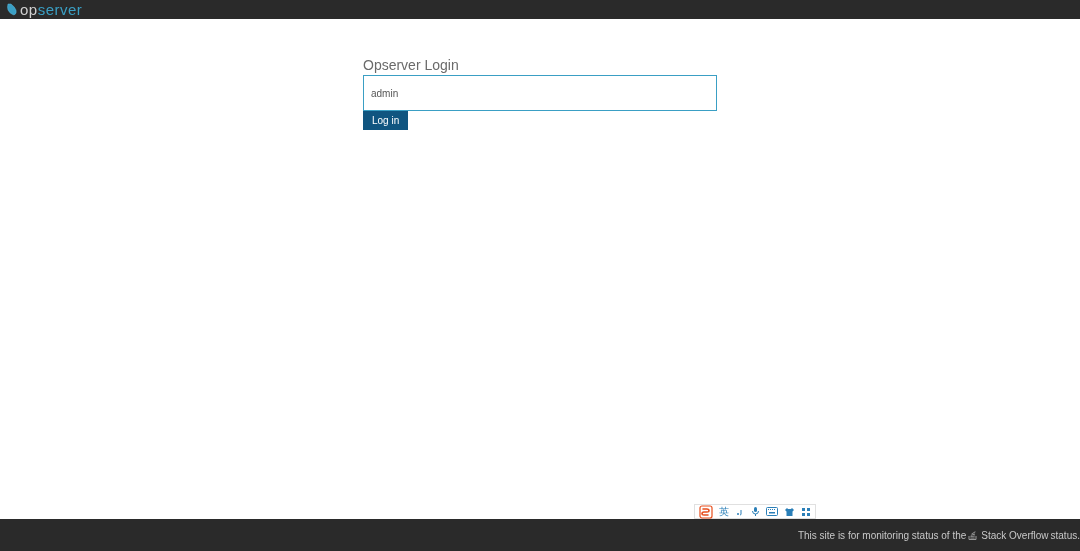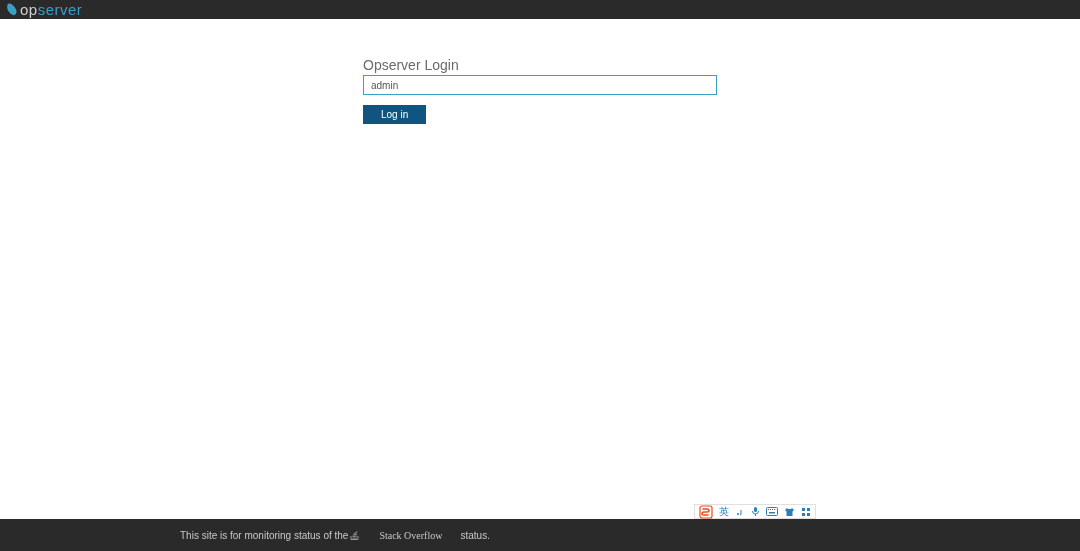--- a/index.html
+++ b/index.html
@@ -44,62 +44,61 @@
       padding-left: 363px;
     }
     .login-title {
       font-size: 14px;
       font-weight: 400;
       color: #6a6a6a;
       margin-bottom: 2px;
     }
     .username-input {
       width: 354px;
-      height: 20px;
+      height: 36px;
       border: 1px solid #3a9fc4;
       padding: 2px 7px;
       font-size: 10px;
       font-family: inherit;
       color: #555;
       outline: none;
       display: block;
     }
     .login-button {
-      margin-top: 10px;
       background: #105580;
       color: #ffffff;
       border: none;
-      padding: 4px 18px;
+      padding: 4px 9px;
       font-size: 10px;
       cursor: pointer;
       font-family: inherit;
     }
     .footer {
       position: absolute;
       bottom: 0;
       left: 0;
       right: 0;
       height: 32px;
       background: #2a2a2a;
       display: flex;
       align-items: center;
       padding-left: 180px;
       font-size: 10px;
       color: #c8c8c8;
+      justify-content: flex-end;
     }
     .footer-icon {
       display: inline-flex;
       align-items: center;
       margin: 0 2px;
       vertical-align: middle;
     }
     .footer-link {
       color: #c8c8c8;
-      margin: 0 18px;
-      font-family: Liberation Serif, serif;
+      margin: 0 2px;
     }
     .ime-bar {
       position: absolute;
       right: 264px;
       bottom: 32px;
       height: 15px;
       background: #ffffff;
       display: flex;
       align-items: center;
       gap: 6px;

